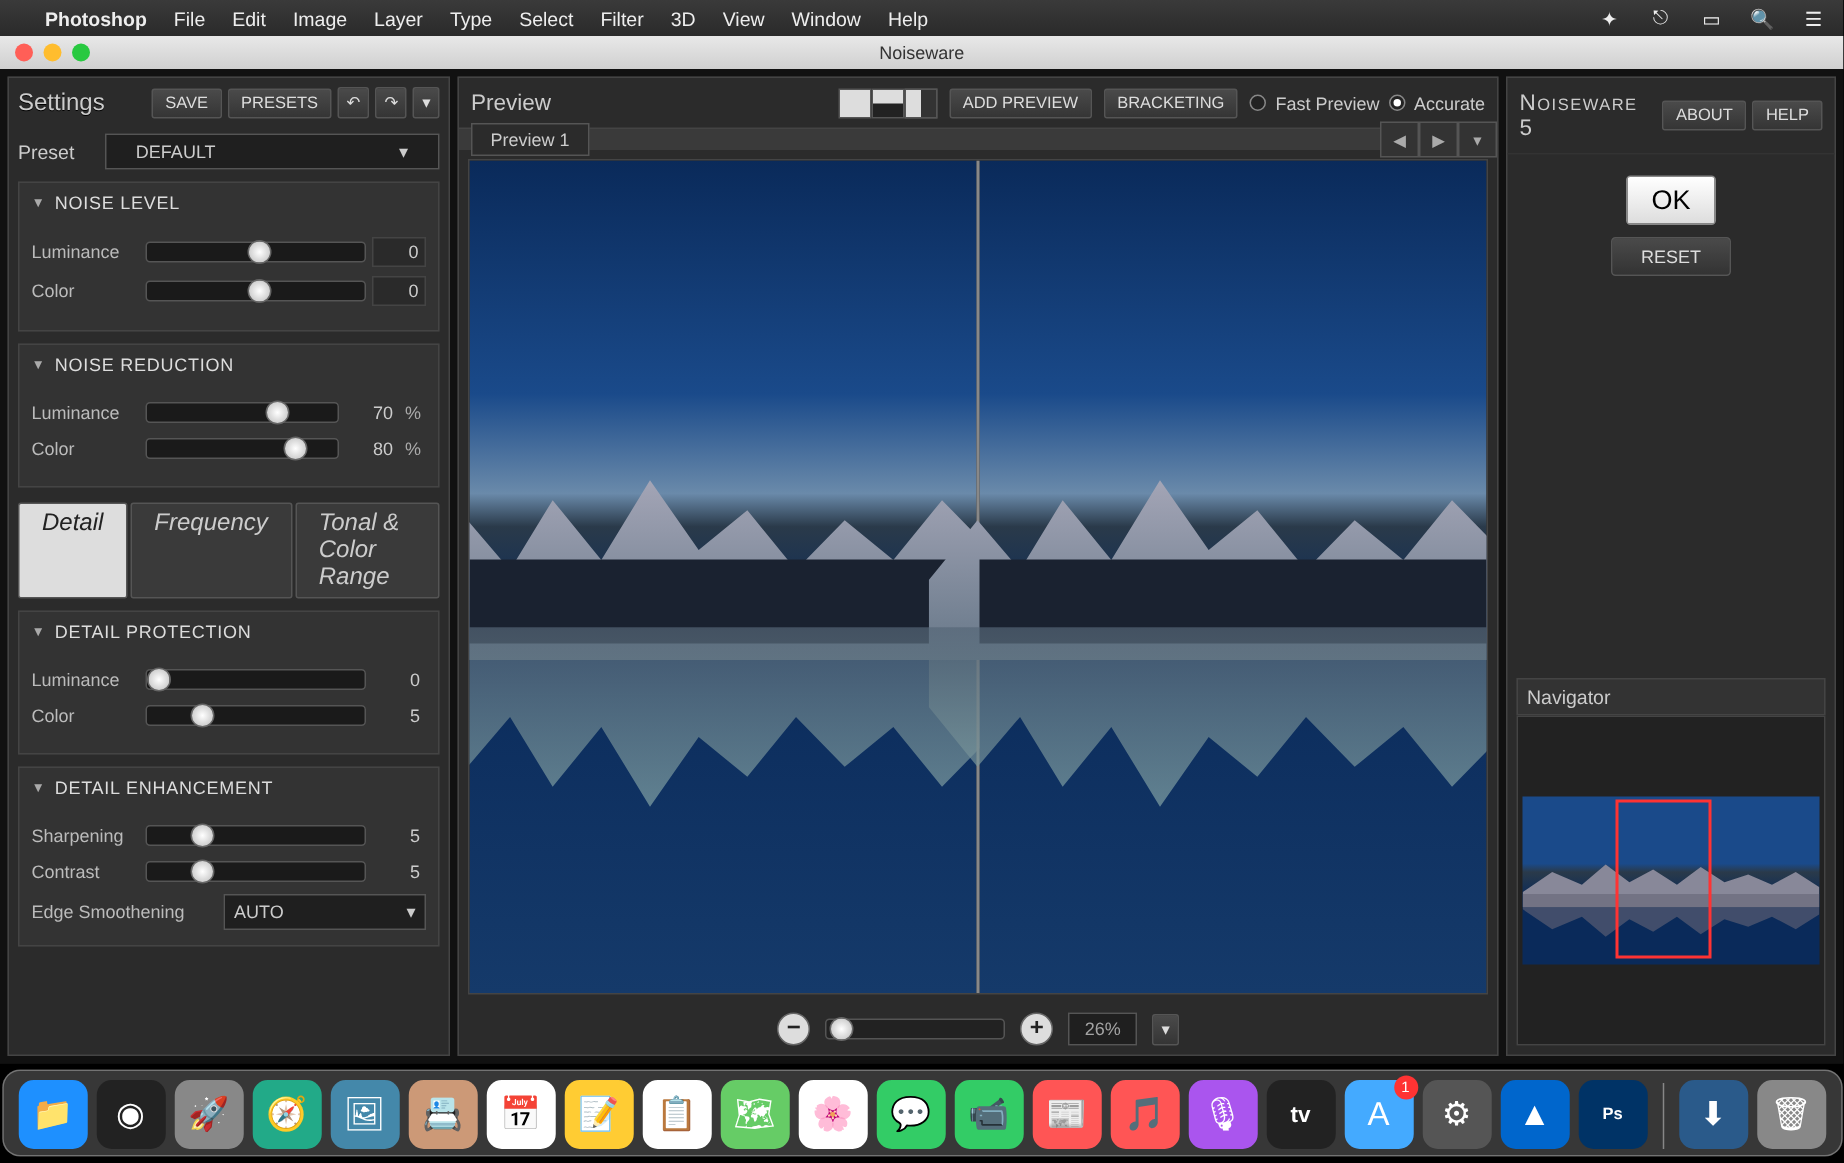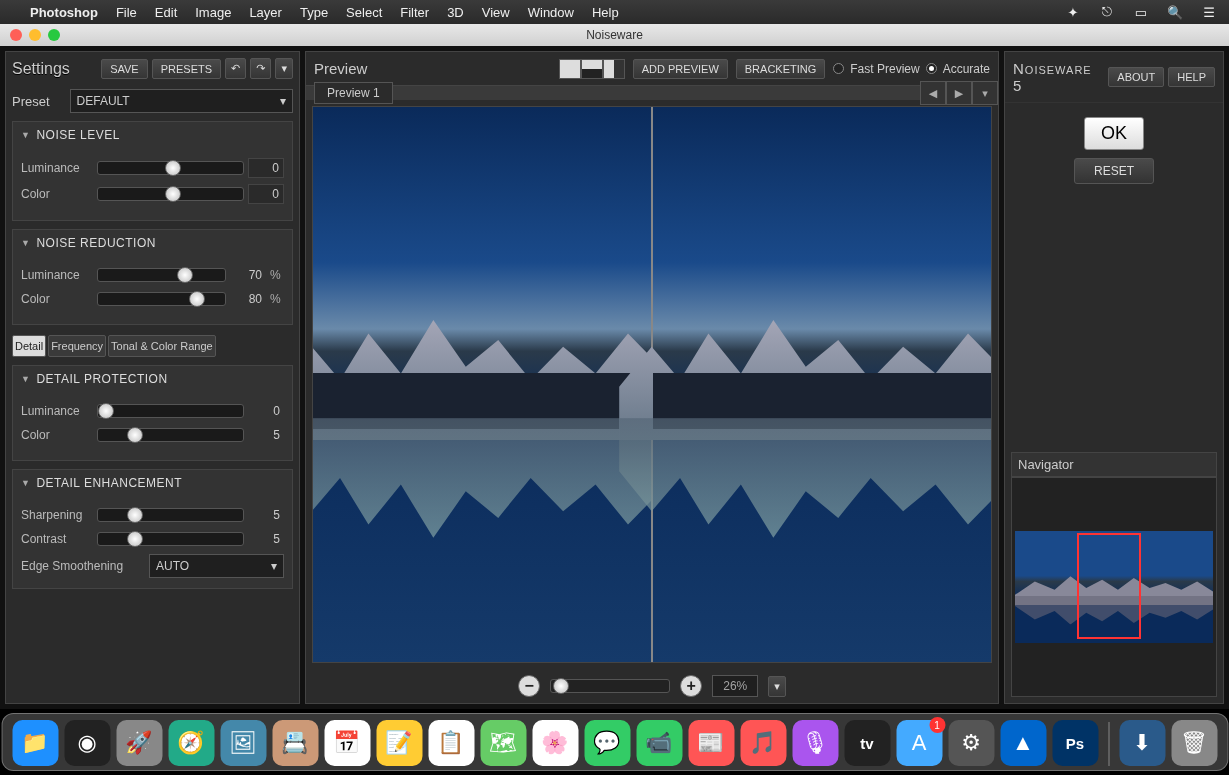--- a/index.html
+++ b/index.html
@@ -30,37 +30,37 @@
 
 
 .left-head { display: flex; align-items: center; gap: 4px; }
 .left-head .label { color: #ccc; font-size: 16px; font-weight: 300; flex: 1; text-shadow: 0 1px 0 #000; }
 .btn { background: linear-gradient(#4a4a4a,#353535); border: 1px solid #555; color: #ddd; font-size: 11px; padding: 3px 8px; border-radius: 2px; cursor: pointer; }
 .btn.icon { padding: 3px 5px; }
 
 
 .preset-row { display: flex; align-items: center; gap: 20px; margin-top: 6px; }
 .preset-row .plabel { color: #ccc; font-size: 13px; }
-.preset-select { flex: 1; background: #1f1f1f; border: 1px solid #555; color: #ccc; font-size: 12px; padding: 4px 6px; display: flex; justify-content: space-between; align-items: center; }
+.preset-select { flex: 1; background: #1f1f1f; border: 1px solid #555; color: #ccc; font-size: 12px; padding: 4px 20px; display: flex; justify-content: space-between; align-items: center; }
 
 
 .section { background: #333; border: 1px solid #444; margin-top: 4px; }
 .sec-head { display: flex; align-items: center; gap: 6px; padding: 6px 8px; color: #ddd; font-size: 12px; letter-spacing: 0.5px; }
 .sec-head .tri { font-size: 9px; color: #aaa; }
 .sec-body { padding: 4px 8px 10px 8px; }
 .slider-row { display: flex; align-items: center; gap: 4px; margin: 6px 0; }
 .slider-row .slabel { width: 72px; color: #bbb; font-size: 12px; }
 .slider-row .track { flex: 1; height: 14px; background: #1a1a1a; border: 1px solid #555; border-radius: 3px; position: relative; }
 .slider-row .thumb { position: absolute; top: -2px; width: 16px; height: 16px; background: radial-gradient(#fff,#bbb); border: 1px solid #666; border-radius: 50%; }
 .slider-row .val { width: 36px; text-align: right; color: #ccc; font-size: 12px; background: #2a2a2a; border: 1px solid #444; padding: 2px 4px; }
 .slider-row .unit { color: #aaa; font-size: 12px; width: 14px; }
 
 
 .tabs { display: flex; gap: 2px; margin-top: 6px; }
-.tab { background: #3a3a3a; border: 1px solid #555; color: #ccc; font-size: 11px; padding: 4px 2px; border-radius: 2px; }
+.tab { background: #3a3a3a; border: 1px solid #555; color: #ccc; font-size: 16px; padding: 4px 15px; border-radius: 2px; font-style: italic; }
 .tab.active { background: #ddd; color: #222; }
 
 
 .edge-row { display: flex; align-items: center; gap: 8px; margin-top: 4px; }
 .edge-row .elabel { color: #bbb; font-size: 12px; width: 120px; }
 .edge-row .esel { flex: 1; background: #1f1f1f; border: 1px solid #555; color: #ccc; font-size: 12px; padding: 4px 6px; display: flex; justify-content: space-between; align-items: center; }
 
 
 .center-head { height: 34px; display: flex; align-items: center; padding: 0 8px; gap: 8px; background: #2b2b2b; border-bottom: 1px solid #444; }
 .center-head .pvlabel { color: #ccc; font-size: 15px; font-weight: 300; flex: 1; }
@@ -368,17 +368,17 @@
     <div class="app" style="background: rgb(255, 255, 255);">🌸</div>
     <div class="app" style="background: rgb(51, 204, 102);">💬</div>
     <div class="app" style="background: rgb(51, 204, 102);">📹</div>
     <div class="app" style="background: rgb(255, 85, 85);">📰</div>
     <div class="app" style="background: rgb(255, 85, 85);">🎵</div>
     <div class="app" style="background: rgb(170, 85, 238);">🎙</div>
     <div class="app" style="background: rgb(34, 34, 34); font-size: 15px; font-weight: 600;">tv</div>
     <div class="app" style="background: rgb(68, 170, 255);">A<div class="badge">1</div></div>
     <div class="app" style="background: rgb(85, 85, 85);">⚙</div>
     <div class="app" style="background: rgb(0, 102, 204);">▲</div>
-    <div class="app" style="background: rgb(0, 51, 102); font-size: 15px; font-weight: 600;">Ps</div>
+    <div class="app" style="background: rgb(0, 51, 102); font-size: 11px; font-weight: 600;">Ps</div>
     <div class="sep"></div>
     <div class="app" style="background: rgb(42, 90, 138);">⬇</div>
     <div class="app" style="background: rgb(136, 136, 136);">🗑</div>
   </div>
 
 </body></html>

